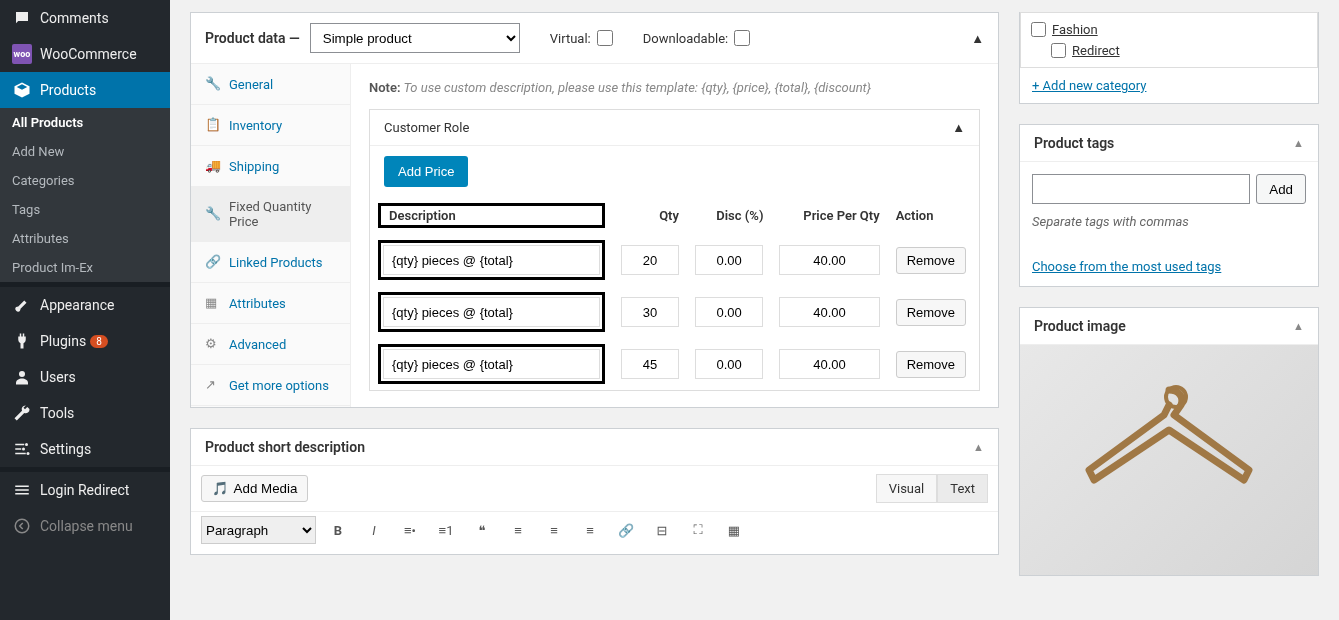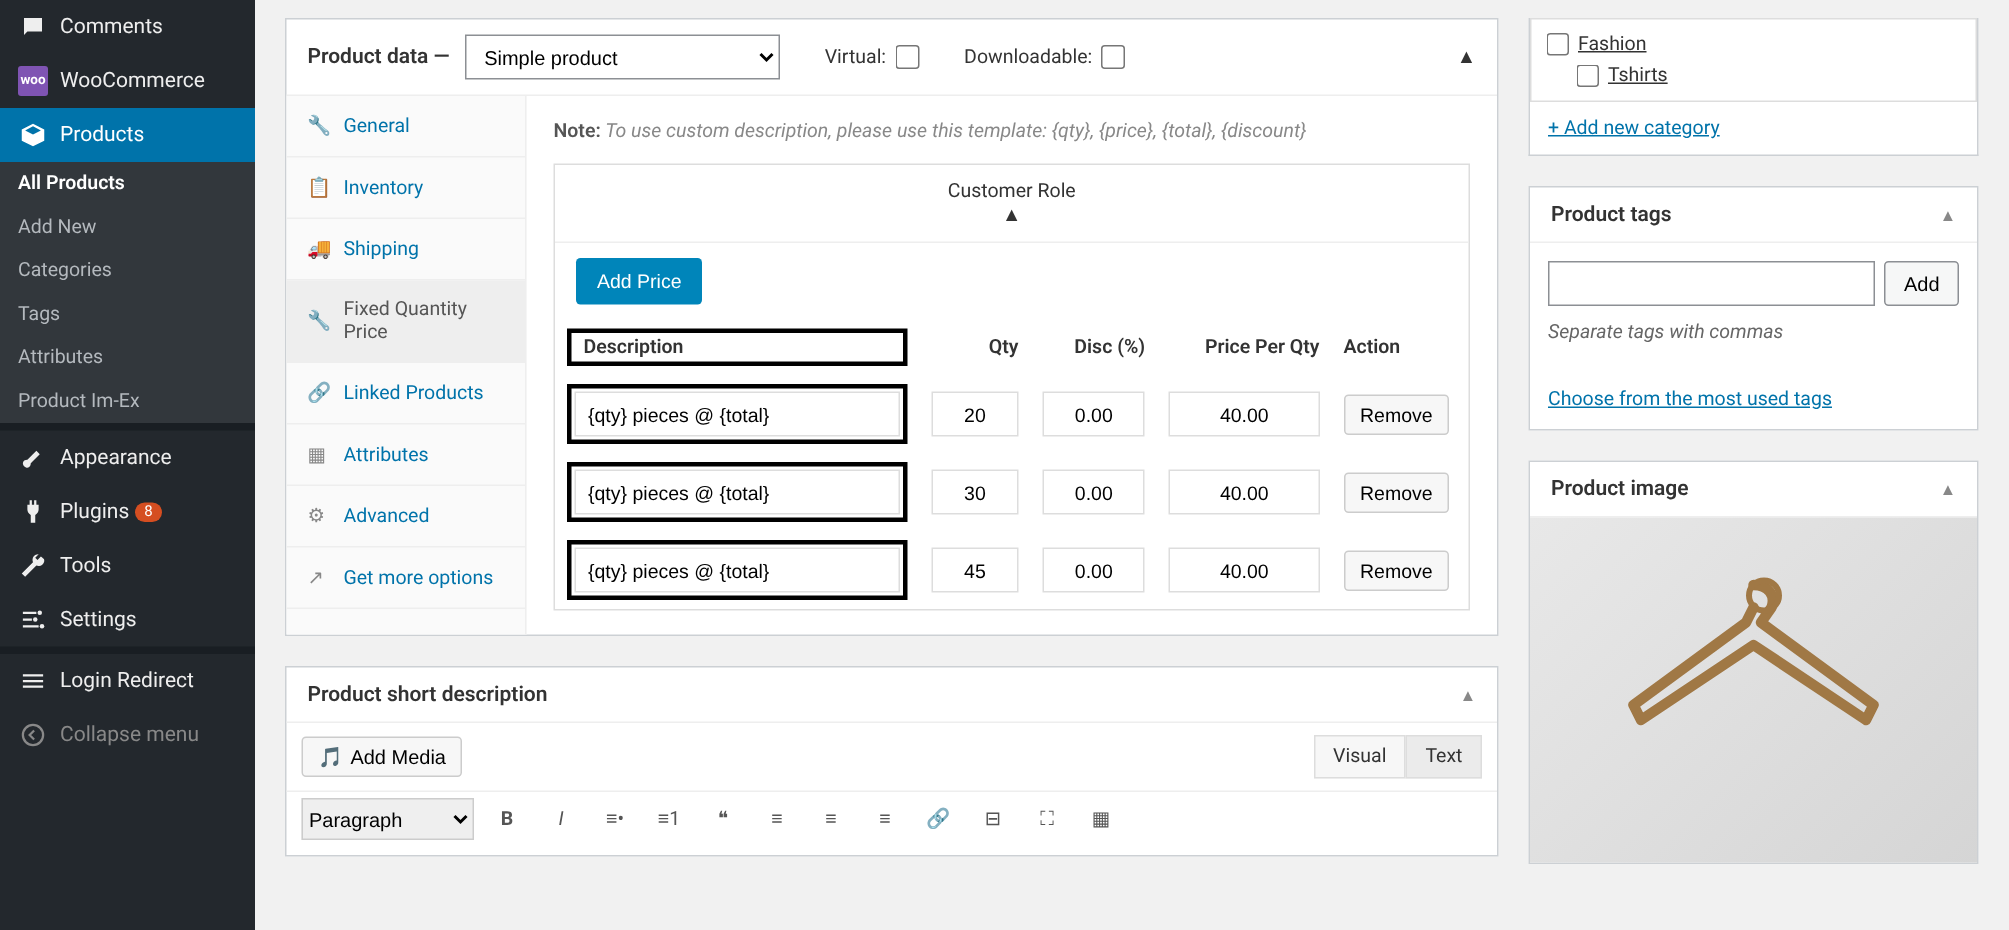--- a/index.html
+++ b/index.html
@@ -28,21 +28,21 @@
 .product-data-header input[type=checkbox]{ width: 16px; height: 16px; border: 1px solid #8c8f94; }
 .product-data-body { display: flex; min-height: 340px; }
 .tabs { width: 160px; background: #fafafa; border-right: 1px solid #eee; }
 .tab { padding: 12px 14px; color: #0073aa; cursor: pointer; display: flex; align-items: center; gap: 8px; font-size: 13px; border-bottom: 1px solid #eee; }
 .tab .ti { width: 16px; height: 16px; color: #888; }
 .tab.active { background: #eee; color: #555; }
 .tab-content { flex: 1; padding: 16px 18px; }
 .note { color: #888; font-style: italic; margin-bottom: 14px; font-size: 13px; }
 .note b { color: #555; font-style: normal; font-weight: 600; }
 .role-box { border: 1px solid #ddd; }
-.role-header { padding: 10px 14px; display: flex; justify-content: space-between; align-items: center; border-bottom: 1px solid #eee; flex-direction: column; }
+.role-header { padding: 10px 14px; display: flex; justify-content: space-between; align-items: center; border-bottom: 1px solid #eee; }
 .btn-primary { background: #0085ba; color: #fff; border: none; padding: 8px 14px; border-radius: 3px; cursor: pointer; font-size: 13px; margin: 10px 14px; }
 .price-table { width: 100%; border-collapse: collapse; }
 .price-table th, .price-table td { padding: 6px 8px; font-size: 13px; }
 .price-table th { text-align: left; font-weight: 600; }
 .price-table th.r, .price-table td.r { text-align: right; }
 .price-table input { width: 100%; height: 30px; border: 1px solid #ddd; padding: 4px 8px; font-size: 13px; }
 .price-table input.r { text-align: center; }
 .btn-remove { background: #f7f7f7; border: 1px solid #ccc; padding: 5px 10px; border-radius: 3px; cursor: pointer; font-size: 13px; }
 .hl-box { border: 3px solid #000; padding: 2px; }
 .short-desc .toolbar { display: flex; justify-content: space-between; padding: 8px 10px; align-items: center; }
@@ -109,20 +109,29 @@
         <span>Appearance</span>
       </div>
     <div class="sidebar-item">
         <span class="ic">
           <svg width="18" height="18" viewBox="0 0 24 24" fill="currentColor">
             <path d="M9 2v4H7v4c0 2 1 4 3 5v7h4v-7c2-1 3-3 3-5V6h-2V2h-2v4h-2V2H9z"></path>
           </svg>
         </span>
         <span>Plugins</span>
         <span class="badge">8</span>
+      </div>
+    <div class="sidebar-item">
+        <span class="ic">
+          <svg width="18" height="18" viewBox="0 0 24 24" fill="currentColor">
+            <circle cx="12" cy="8" r="4"></circle>
+            <path d="M4 20c0-4 4-6 8-6s8 2 8 6v2H4v-2z"></path>
+          </svg>
+        </span>
+        <span>Users</span>
       </div>
     <div class="sidebar-item">
         <span class="ic">
           <svg width="18" height="18" viewBox="0 0 24 24" fill="currentColor">
             <path d="M22 7a5 5 0 01-7 5L5 22l-3-3L12 9a5 5 0 015-7l-3 3 2 2 3-3c1 1 3 2 3 3z"></path>
           </svg>
         </span>
         <span>Tools</span>
       </div>
     <div class="sidebar-item">
@@ -300,21 +309,21 @@
 
     <div class="side-col">
       <div class="panel" style="border-top:none">
         <div class="cat-list">
           <div class="cat-item">
               <input type="checkbox" style="">
               <span>Fashion</span>
             </div>
           <div class="cat-item indent">
               <input type="checkbox" style="">
-              <span>Tshirts</span>
+              <span>Redirect</span>
             </div>
         </div>
         <div style="padding:10px 12px"><a class="link">+ Add new category</a></div>
       </div>
 
       <div class="panel">
         <div class="panel-header">
             <span>Product tags</span>
             <span class="toggle">▲</span>
           </div>

